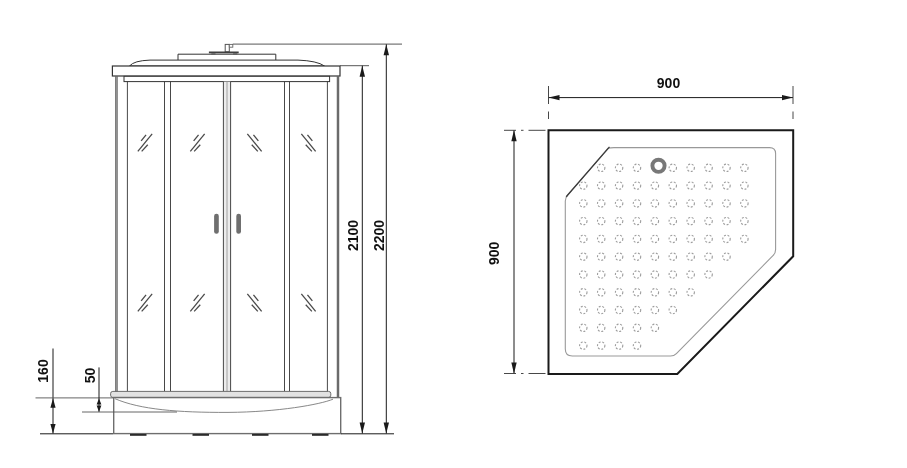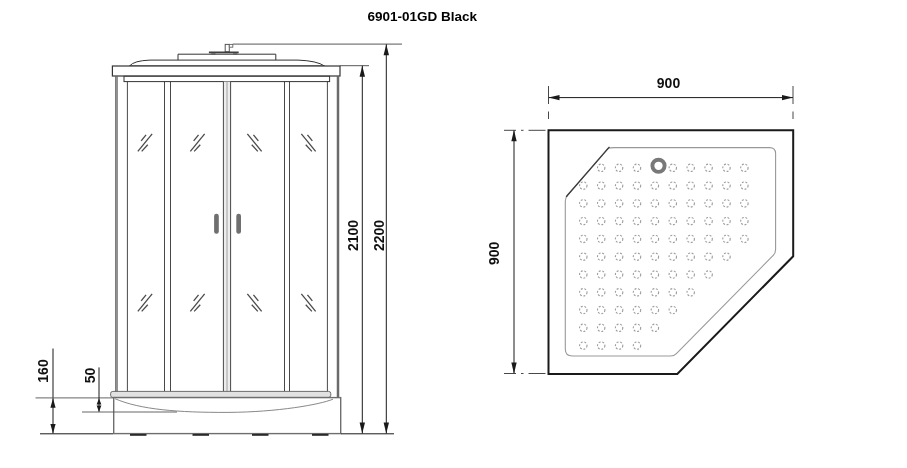--- a/index.html
+++ b/index.html
@@ -184,14 +184,13 @@
 <line x1="793" y1="86" x2="793" y2="104" stroke="#333" stroke-width="0.9"></line>
 <line x1="793" y1="111.5" x2="793" y2="119" stroke="#333" stroke-width="0.9"></line>
 <text x="668.5" y="82.5" text-anchor="middle" font-family="Liberation Sans, sans-serif" font-weight="bold" font-size="14" fill="#111" dominant-baseline="central">900</text>
 <line x1="514" y1="130.3" x2="514" y2="373.5" stroke="#1a1a1a" stroke-width="1"></line>
 <path d="M514,130.3 l-2.7,11.0 h5.4 z" fill="#1a1a1a"></path>
 <path d="M514,373.5 l-2.7,-11.0 h5.4 z" fill="#1a1a1a"></path>
 <path d="M504,130.3 h12 M521,130.3 h2.5 M528.5,130.3 h17" stroke="#333" stroke-width="0.9" fill="none"></path>
 <path d="M504,373.5 h12 M521,373.5 h2.5 M528.5,373.5 h17" stroke="#333" stroke-width="0.9" fill="none"></path>
 <text x="494" y="253.4" transform="rotate(-90 494 253.4)" text-anchor="middle" font-family="Liberation Sans, sans-serif" font-weight="bold" font-size="14" fill="#111" dominant-baseline="central">900</text>
 </svg>
-<div class="title" style="width:477px">6901-01GD Black</div>
 </div>
 
 </body></html>

